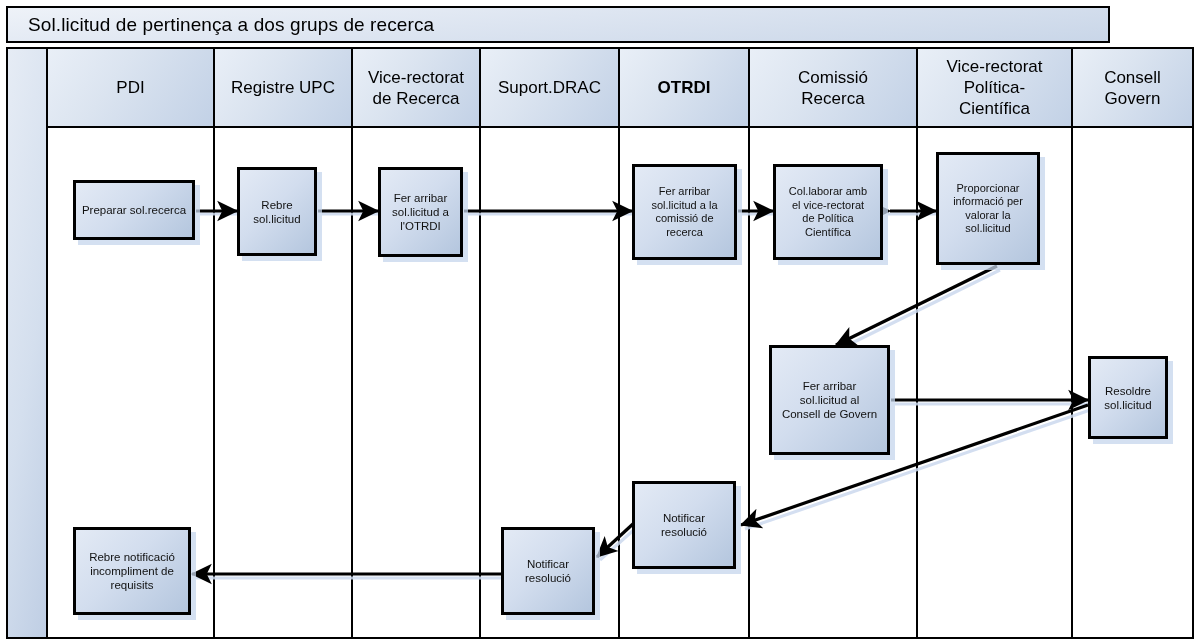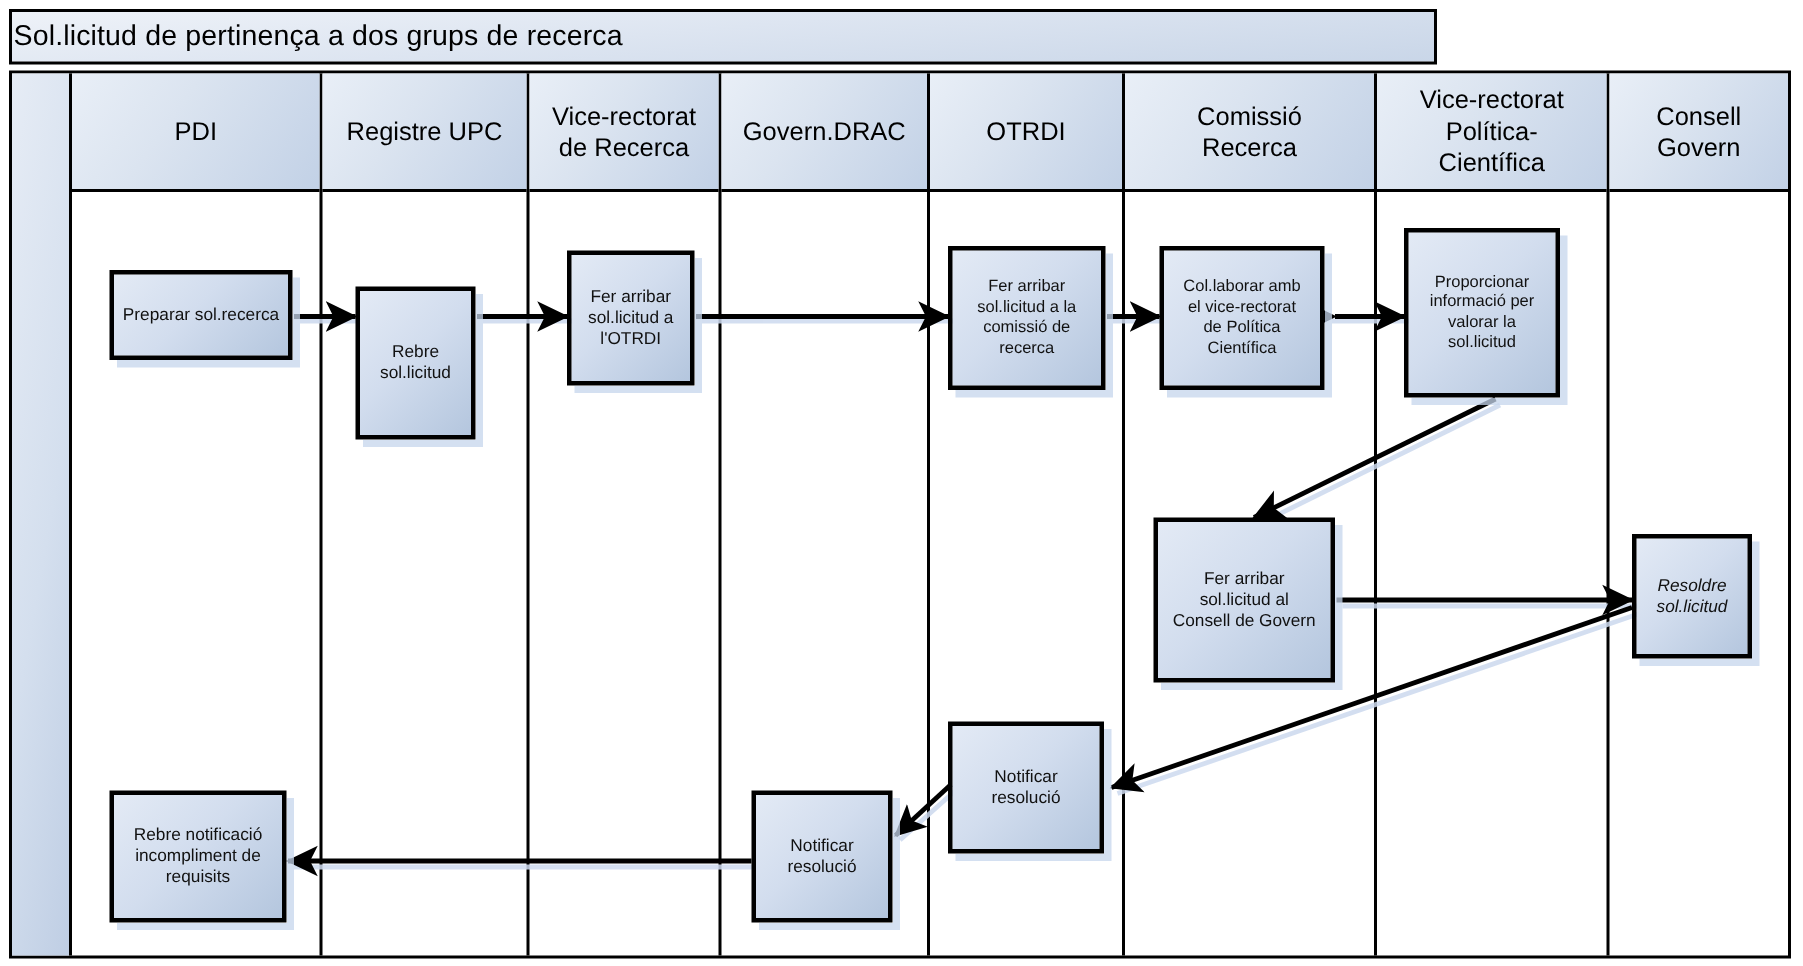--- a/index.html
+++ b/index.html
@@ -14,28 +14,28 @@
     height: 644px;
     background: #ffffff;
     overflow: hidden;
   }
 
   
   .title-bar {
     position: absolute;
     left: 6px;
     top: 6px;
-    width: 952px;
+    width: 1104px;
     height: 37px;
     border: 2px solid #000000;
     box-sizing: border-box;
     background: linear-gradient(175deg, #eef2f8 0%, #dde5f1 45%, #c9d6e8 100%);
     display: flex;
     align-items: center;
-    padding-left: 1px;
+    padding-left: 20px;
   }
   .title-bar .txt {
     font-size: 19px;
     color: #000000;
     letter-spacing: 0.1px;
     white-space: nowrap;
   }
 
   
   .pool {
@@ -148,24 +148,24 @@
         </div>
       </div>
       <div class="lane" style="left: 353px; width: 128px;">
         <div class="lane-header">
           <br>
           <span class="txt">Vice-rectorat<br>de Recerca</span>
         </div>
       </div>
       <div class="lane" style="left: 481px; width: 139px;">
         <div class="lane-header">
-          <span class="txt">Govern.DRAC</span>
-        </div>
-      </div>
-      <div class="lane" style="left: 620px; width: 130px;">
+          <span class="txt">Suport.DRAC</span>
+        </div>
+      </div>
+      <div class="lane" style="left: 620px; width: 130px; font-weight: bold;">
         <div class="lane-header">
           <span class="txt">OTRDI</span>
         </div>
       </div>
       <div class="lane" style="left: 750px; width: 168px; text-decoration: underline;">
         <div class="lane-header">
           <br>
           <span class="txt">Comissió<br>Recerca</span>
         </div>
       </div>
@@ -181,39 +181,39 @@
           <br>
           <span class="txt">Consell<br>Govern</span>
         </div>
       </div>
     </div>
 
   <div id="task-layer">
       <div class="task" style="left: 73px; top: 180px; width: 122px; height: 60px;">
         <span class="txt">Preparar sol.recerca</span>
       </div>
-      <div class="task" style="left: 237px; top: 167px; width: 80px; height: 102px; margin-top: 24px;">
+      <div class="task" style="left: 237px; top: 167px; width: 80px; height: 89px;">
         <span class="txt">Rebre<br>sol.licitud</span>
       </div>
       <div class="task" style="left: 378px; top: 167px; width: 85px; height: 90px;">
         <span class="txt">Fer arribar<br>sol.licitud a<br>l'OTRDI</span>
       </div>
       <div class="task sm" style="left: 632px; top: 164px; width: 105px; height: 96px;">
         <span class="txt">Fer arribar<br>sol.licitud a la<br>comissió de<br>recerca</span>
       </div>
       <div class="task sm" style="left: 773px; top: 164px; width: 110px; height: 96px; align-items: center;">
         <span class="txt">Col.laborar amb<br>el vice-rectorat<br>de Política<br>Científica</span>
       </div>
       <div class="task sm" style="left: 936px; top: 152px; width: 104px; height: 113px;">
         <span class="txt">Proporcionar<br>informació per<br>valorar la<br>sol.licitud</span>
       </div>
       <div class="task" style="left: 769px; top: 345px; width: 121px; height: 110px;">
         <span class="txt">Fer arribar<br>sol.licitud al<br>Consell de Govern</span>
       </div>
-      <div class="task" style="left: 1088px; top: 356px; width: 80px; height: 83px; font-style: italic;">
+      <div class="task" style="left: 1088px; top: 356px; width: 80px; height: 83px;">
         <span class="txt">Resoldre<br>sol.licitud</span>
       </div>
       <div class="task" style="left: 632px; top: 481px; width: 104px; height: 88px;">
         <span class="txt">Notificar<br>resolució</span>
       </div>
       <div class="task" style="left: 501px; top: 527px; width: 94px; height: 88px;">
         <span class="txt">Notificar<br>resolució</span>
       </div>
       <div class="task" style="left: 73px; top: 527px; width: 118px; height: 88px; align-items: center;">
         <span class="txt">Rebre notificació<br>incompliment de<br>requisits</span>

